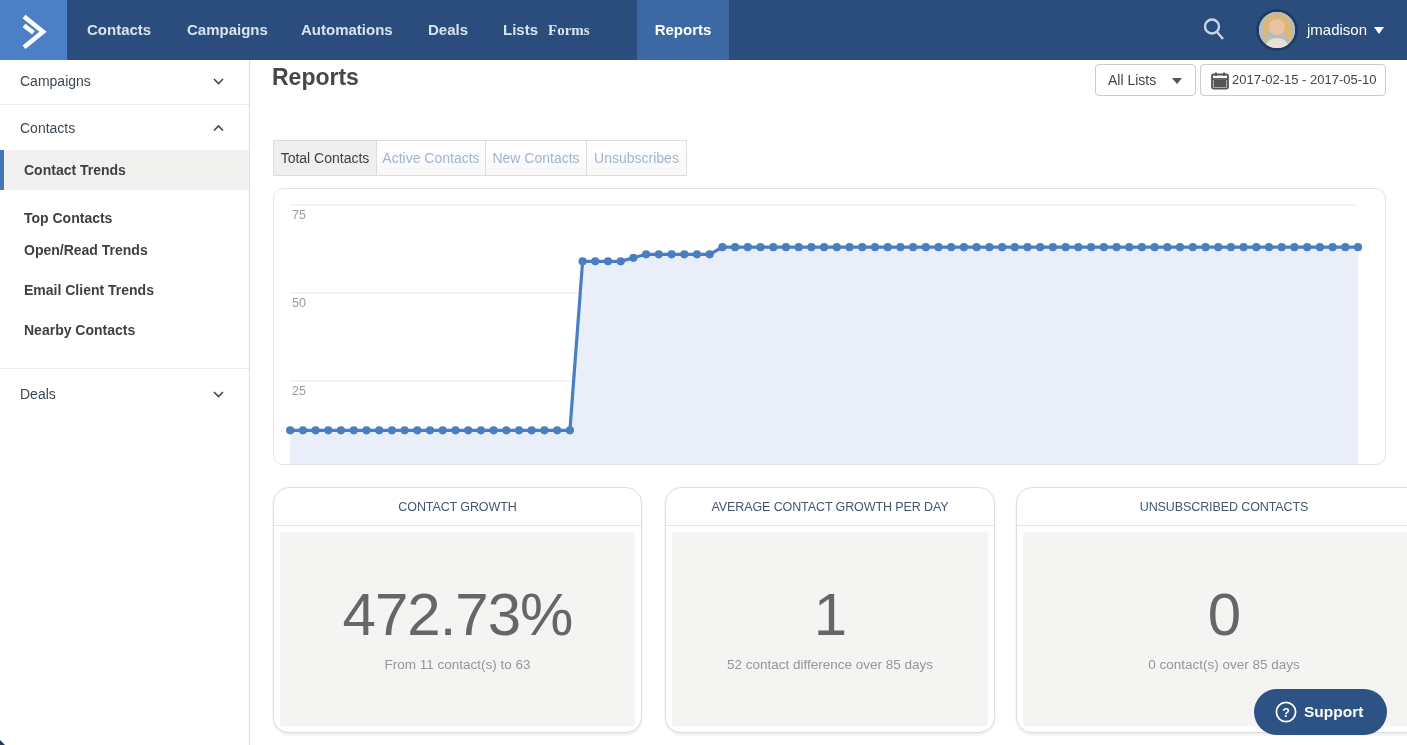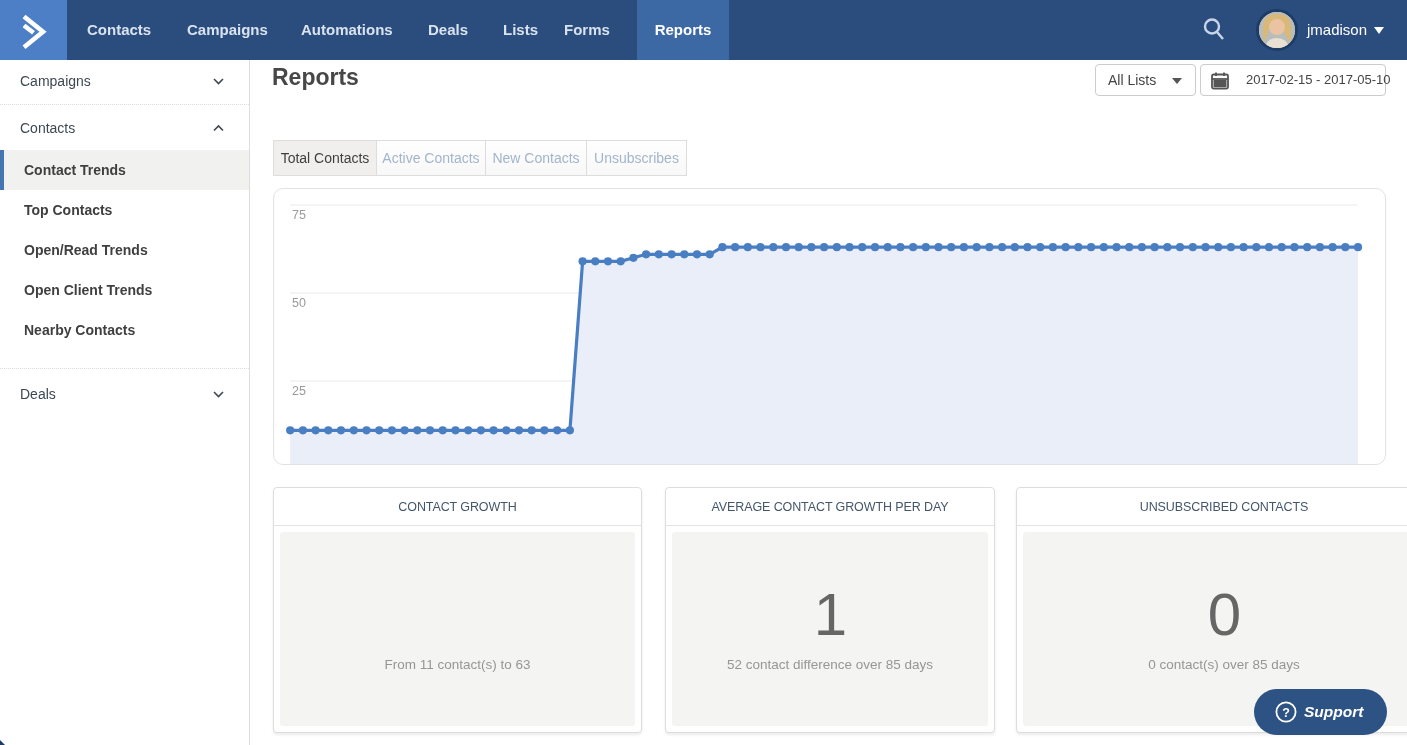--- a/index.html
+++ b/index.html
@@ -23,61 +23,61 @@
 #ct-active { position:absolute; left:0; top:90px; width:249px; height:40px; background:#f1f1ef; border-left:4px solid #4576b4; }
 .side-sub { position:absolute; left:24px; font-size:14px; font-weight:bold; color:#3f3f3f; }
 #corner-mark { position:absolute; left:0; top:740px; width:0; height:0; border-bottom:5px solid #1e3c66; border-right:5px solid transparent; }
 
 
 #main { position:absolute; left:250px; top:60px; width:1157px; height:685px; background:#fff; }
 h1 { position:absolute; left:22px; top:4px; font-size:23px; font-weight:bold; color:#474747; }
 #sel-lists { position:absolute; left:845px; top:4px; width:101px; height:32px; border:1px solid #ccc; border-radius:4px; font-size:14px; color:#444; line-height:30px; padding-left:12px; }
 #sel-caret { position:absolute; left:76px; top:13px; width:0; height:0; border-left:5px solid transparent; border-right:5px solid transparent; border-top:6px solid #555; }
 #datebox { position:absolute; left:950px; top:4px; width:186px; height:32px; border:1px solid #ccc; border-radius:4px; font-size:13px; color:#444; line-height:30px; white-space:nowrap; }
-#datebox span { position:absolute; left:45px; top:0; }
+#datebox span { position:absolute; left:31px; top:0; }
 
 
 #tabs { position:absolute; left:23px; top:80px; height:36px; display:flex; border:1px solid #ddd; border-radius:0; overflow:hidden; background:#fdfdfd; }
 .tab { height:34px; line-height:34px; text-align:center; font-size:14px; color:#a3b5ca; border-right:1px solid #ddd; background:linear-gradient(#fefefe,#f8f8f8); }
 .tab.last { border-right:none; }
 .tab.active { background:#f0efed; color:#3f3f3f; }
 
 
 #chartpanel { position:absolute; left:23px; top:128px; width:1113px; height:277px; border:1px solid #e2e2e2; border-radius:10px; background:#fff; }
 
 
-.card { position:absolute; top:427px; height:246px; background:#fff; border:1px solid #ddd; border-radius:4px; box-shadow:0 2px 3px rgba(0,0,0,0.08); }
+.card { position:absolute; top:427px; height:246px; background:#fff; border:1px solid #ddd; border-radius:16px; box-shadow:0 2px 3px rgba(0,0,0,0.08); }
 .card-h { height:38px; border-bottom:1px solid #e3e3e3; text-align:center; line-height:38px; font-size:12.5px; color:#44566b; letter-spacing:-0.1px; }
 .card-b { position:absolute; left:6px; right:6px; top:44px; bottom:6px; background:#f4f4f2; border-radius:3px; }
 .bignum { position:absolute; left:0; width:100%; top:92px; text-align:center; font-size:60px; color:#666; letter-spacing:-1px; }
 .caption { position:absolute; left:0; width:100%; top:169px; text-align:center; font-size:13.5px; color:#969696; }
 
 
 #support { position:absolute; left:1254px; top:689px; width:133px; height:46px; border-radius:23px; background:#2d5284; color:#fff; }
-#support .txt { position:absolute; left:50px; top:0; height:46px; line-height:46px; font-size:15.5px; font-weight:bold;font-style:italic; }
+#support .txt { position:absolute; left:50px; top:0; height:46px; line-height:46px; font-size:15.5px; font-weight:bold; }
 </style>
 </head>
 <body>
 <div id="page">
 
   <div id="sidebar">
     <div class="side-head" style="top:13px;">Campaigns</div>
     <svg class="side-chev" style="top:15px;" viewBox="0 0 13 13">
         <path d="M2 4 L6.5 8.5 L11 4" fill="none" stroke="#3d4852" stroke-width="1.6"></path>
       </svg>
     <div class="sep" style="top:44px;"></div>
     <div class="side-head" style="top:60px;">Contacts</div>
     <svg class="side-chev" style="top:62px;" viewBox="0 0 13 13">
         <path d="M2 8.5 L6.5 4 L11 8.5" fill="none" stroke="#3d4852" stroke-width="1.6"></path>
       </svg>
     <div id="ct-active"></div>
     <div class="side-sub" style="top:102px;">Contact Trends</div>
-    <div class="side-sub" style="top:142px;">Top Contacts</div>
+    <div class="side-sub" style="top:150px;">Top Contacts</div>
     <div class="side-sub" style="top:182px;">Open/Read Trends</div>
-    <div class="side-sub" style="top:222px;">Open Client Trends</div>
+    <div class="side-sub" style="top:222px;">Email Client Trends</div>
     <div class="side-sub" style="top:262px;">Nearby Contacts</div>
     <div class="sep" style="top:308px;"></div>
     <div class="side-head" style="top:326px;">Deals</div>
     <svg class="side-chev" style="top:328px;" viewBox="0 0 13 13">
         <path d="M2 4 L6.5 8.5 L11 4" fill="none" stroke="#3d4852" stroke-width="1.6"></path>
       </svg>
   </div>
   <div id="corner-mark"></div>
 
   <div id="main">
@@ -200,20 +200,21 @@
           <circle cx="1058.6" cy="58.2" r="4.1" fill="#4a7ec2"></circle>
           <circle cx="1071.3" cy="58.2" r="4.1" fill="#4a7ec2"></circle>
           <circle cx="1084.0" cy="58.2" r="4.1" fill="#4a7ec2"></circle>
 <line x1="16.2" y1="276.5" x2="1084" y2="276.5" stroke="#c3cfe9" stroke-width="1" stroke-dasharray="2,2"></line>
         </svg>
     </div>
 
     <div class="card" style="left:23px; width:369px;">
       <div class="card-h">CONTACT GROWTH</div>
       <div class="card-b"></div>
+      <div class="bignum">472.73%</div>
       <div class="caption">From 11 contact(s) to 63</div>
     </div>
     <div class="card" style="left:415px; width:330px;">
       <div class="card-h">AVERAGE CONTACT GROWTH PER DAY</div>
       <div class="card-b"></div>
       <div class="bignum">1</div>
       <div class="caption">52 contact difference over 85 days</div>
     </div>
     <div class="card" style="left:766px; width:416px;">
       <div class="card-h">UNSUBSCRIBED CONTACTS</div>
@@ -230,21 +231,21 @@
             <path d="M24 16.5 L43 31.8 L24 47.2"></path>
             <path d="M24 25.5 L33.5 32.8"></path>
           </g>
         </svg>
     </div>
     <div class="navitem" style="left:87px;">Contacts</div>
     <div class="navitem" style="left:187px;">Campaigns</div>
     <div class="navitem" style="left:301px;">Automations</div>
     <div class="navitem" style="left:428px;">Deals</div>
     <div class="navitem" style="left:503px;">Lists</div>
-    <div class="navitem" style="left:564px;">Forms</div>
+    <div class="navitem" style="left:548px;font-family:Liberation Serif, serif;">Forms</div>
     <div id="nav-reports">Reports</div>
     <svg style="position:absolute;left:1202px;top:17px;" width="24" height="26" viewBox="0 0 24 26">
         <g fill="none" stroke="#c9d6e9" stroke-width="2.4">
           <circle cx="10" cy="9.5" r="7"></circle>
           <line x1="15" y1="15" x2="21" y2="22"></line>
         </g>
       </svg>
     <div id="avatar">
       <svg width="36" height="36" viewBox="0 0 36 36">
           <rect width="36" height="36" fill="#b9bdb9"></rect>

